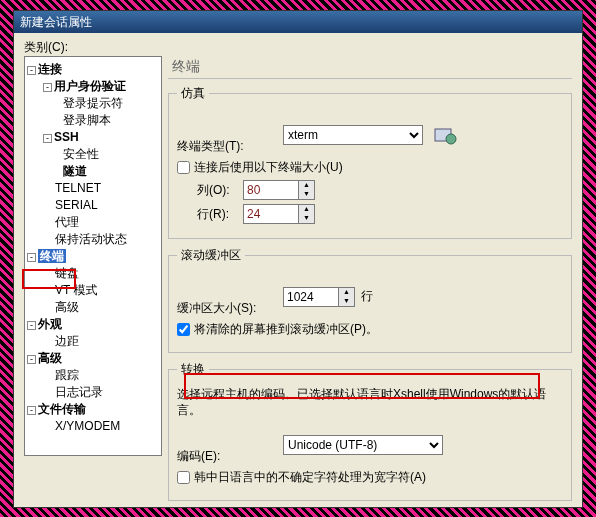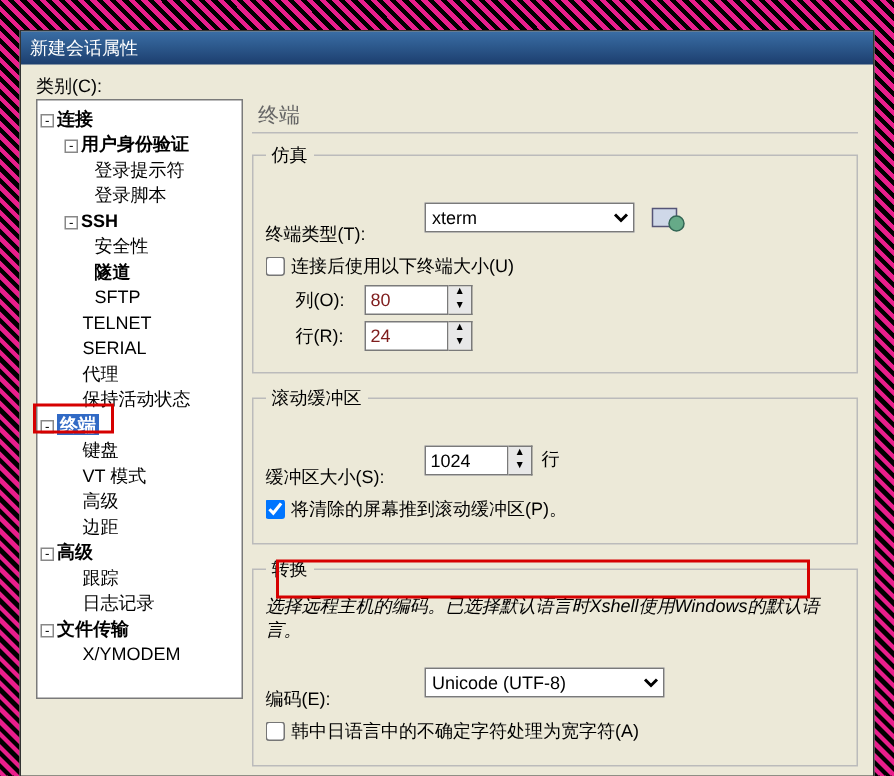--- a/index.html
+++ b/index.html
@@ -1,17 +1,17 @@
 <!DOCTYPE html>
 <html><head>
 <meta charset="utf-8">
 <style>
 * { box-sizing: border-box; margin: 0; padding: 0; }
 body { width: 596px; height: 517px; background: repeating-linear-gradient(45deg, #e91e8c 0 3px, #000 3px 6px); font-family: "Microsoft YaHei", SimSun, sans-serif; font-size: 12px; overflow: hidden; }
-.window { position: absolute; left: 13px; top: 20px; width: 570px; height: 498px; background: #ece9d8; border: 1px solid #333; }
+.window { position: absolute; left: 13px; top: 10px; width: 570px; height: 498px; background: #ece9d8; border: 1px solid #333; }
 .titlebar { height: 22px; background: linear-gradient(#3a6ea5, #1c3e6e); color: #fff; padding: 3px 6px; font-size: 12px; }
 .content { padding: 6px 10px 10px 10px; height: calc(100% - 22px); display: flex; flex-direction: column; }
 .cat-label { margin-bottom: 0; }
 .main-area { display: flex; flex: 1; gap: 6px; }
 .tree-pane { width: 138px; height: 400px; background: #fff; border: 1px solid #7a7a7a; overflow: auto; padding: 4px 2px; line-height: 17px; }
 .tree-pane .node { white-space: nowrap; cursor: default; }
 .tree-pane .exp { display: inline-block; width: 9px; height: 9px; border: 1px solid #888; text-align: center; line-height: 7px; font-size: 9px; margin-right: 2px; background: #fff; }
 .bold { font-weight: bold; }
 .sel { background: #316ac5; color: #fff; padding: 0 2px; }
 .hl-red { position: absolute; border: 2px solid #d60000; pointer-events: none; }
@@ -42,29 +42,29 @@
     <div class="cat-label">类别(C):</div>
     <div class="main-area">
       <div class="tree-pane">
         <div class="node"><span class="exp">-</span><span class="bold">连接</span></div>
         <div class="node" style="padding-left:16px"><span class="exp">-</span><span class="bold">用户身份验证</span></div>
         <div class="node" style="padding-left:36px">登录提示符</div>
         <div class="node" style="padding-left:36px">登录脚本</div>
         <div class="node" style="padding-left:16px"><span class="exp">-</span><span class="bold">SSH</span></div>
         <div class="node" style="padding-left:36px">安全性</div>
         <div class="node bold" style="padding-left:36px">隧道</div>
-        <div class="node" style="padding-left:36px">SFTP</div>
         <div class="node" style="padding-left:28px">TELNET</div>
         <div class="node" style="padding-left:28px">SERIAL</div>
         <div class="node" style="padding-left:28px">代理</div>
         <div class="node" style="padding-left:28px">保持活动状态</div>
         <div class="node"><span class="exp">-</span><span class="bold sel">终端</span></div>
         <div class="node" style="padding-left:28px">键盘</div>
         <div class="node" style="padding-left:28px">VT 模式</div>
         <div class="node" style="padding-left:28px">高级</div>
+        <div class="node"><span class="exp">-</span><span class="bold">外观</span></div>
         <div class="node" style="padding-left:28px">边距</div>
         <div class="node"><span class="exp">-</span><span class="bold">高级</span></div>
         <div class="node" style="padding-left:28px">跟踪</div>
         <div class="node" style="padding-left:28px">日志记录</div>
         <div class="node"><span class="exp">-</span><span class="bold">文件传输</span></div>
         <div class="node" style="padding-left:28px">X/YMODEM</div>
 
       </div>
 
       <div class="right-pane">
@@ -122,21 +122,21 @@
             <span>行</span>
           </div>
           <div class="chk-row">
             <input type="checkbox" checked="" style="">
             <span>将清除的屏幕推到滚动缓冲区(P)。</span>
           </div>
         </fieldset>
 
         <fieldset>
           <legend>转换</legend>
-          <div style="margin-bottom:6px;line-height:16px;font-style:italic;">选择远程主机的编码。已选择默认语言时Xshell使用Windows的默认语言。</div>
+          <div style="margin-bottom:6px;line-height:16px;">选择远程主机的编码。已选择默认语言时Xshell使用Windows的默认语言。</div>
           <div class="row">
             <span class="lbl">编码(E):</span>
             <select style="width:160px"><option>Unicode (UTF-8)</option></select>
           </div>
           <div class="chk-row">
             <input type="checkbox" style="">
             <span>韩中日语言中的不确定字符处理为宽字符(A)</span>
           </div>
         </fieldset>
       </div>

